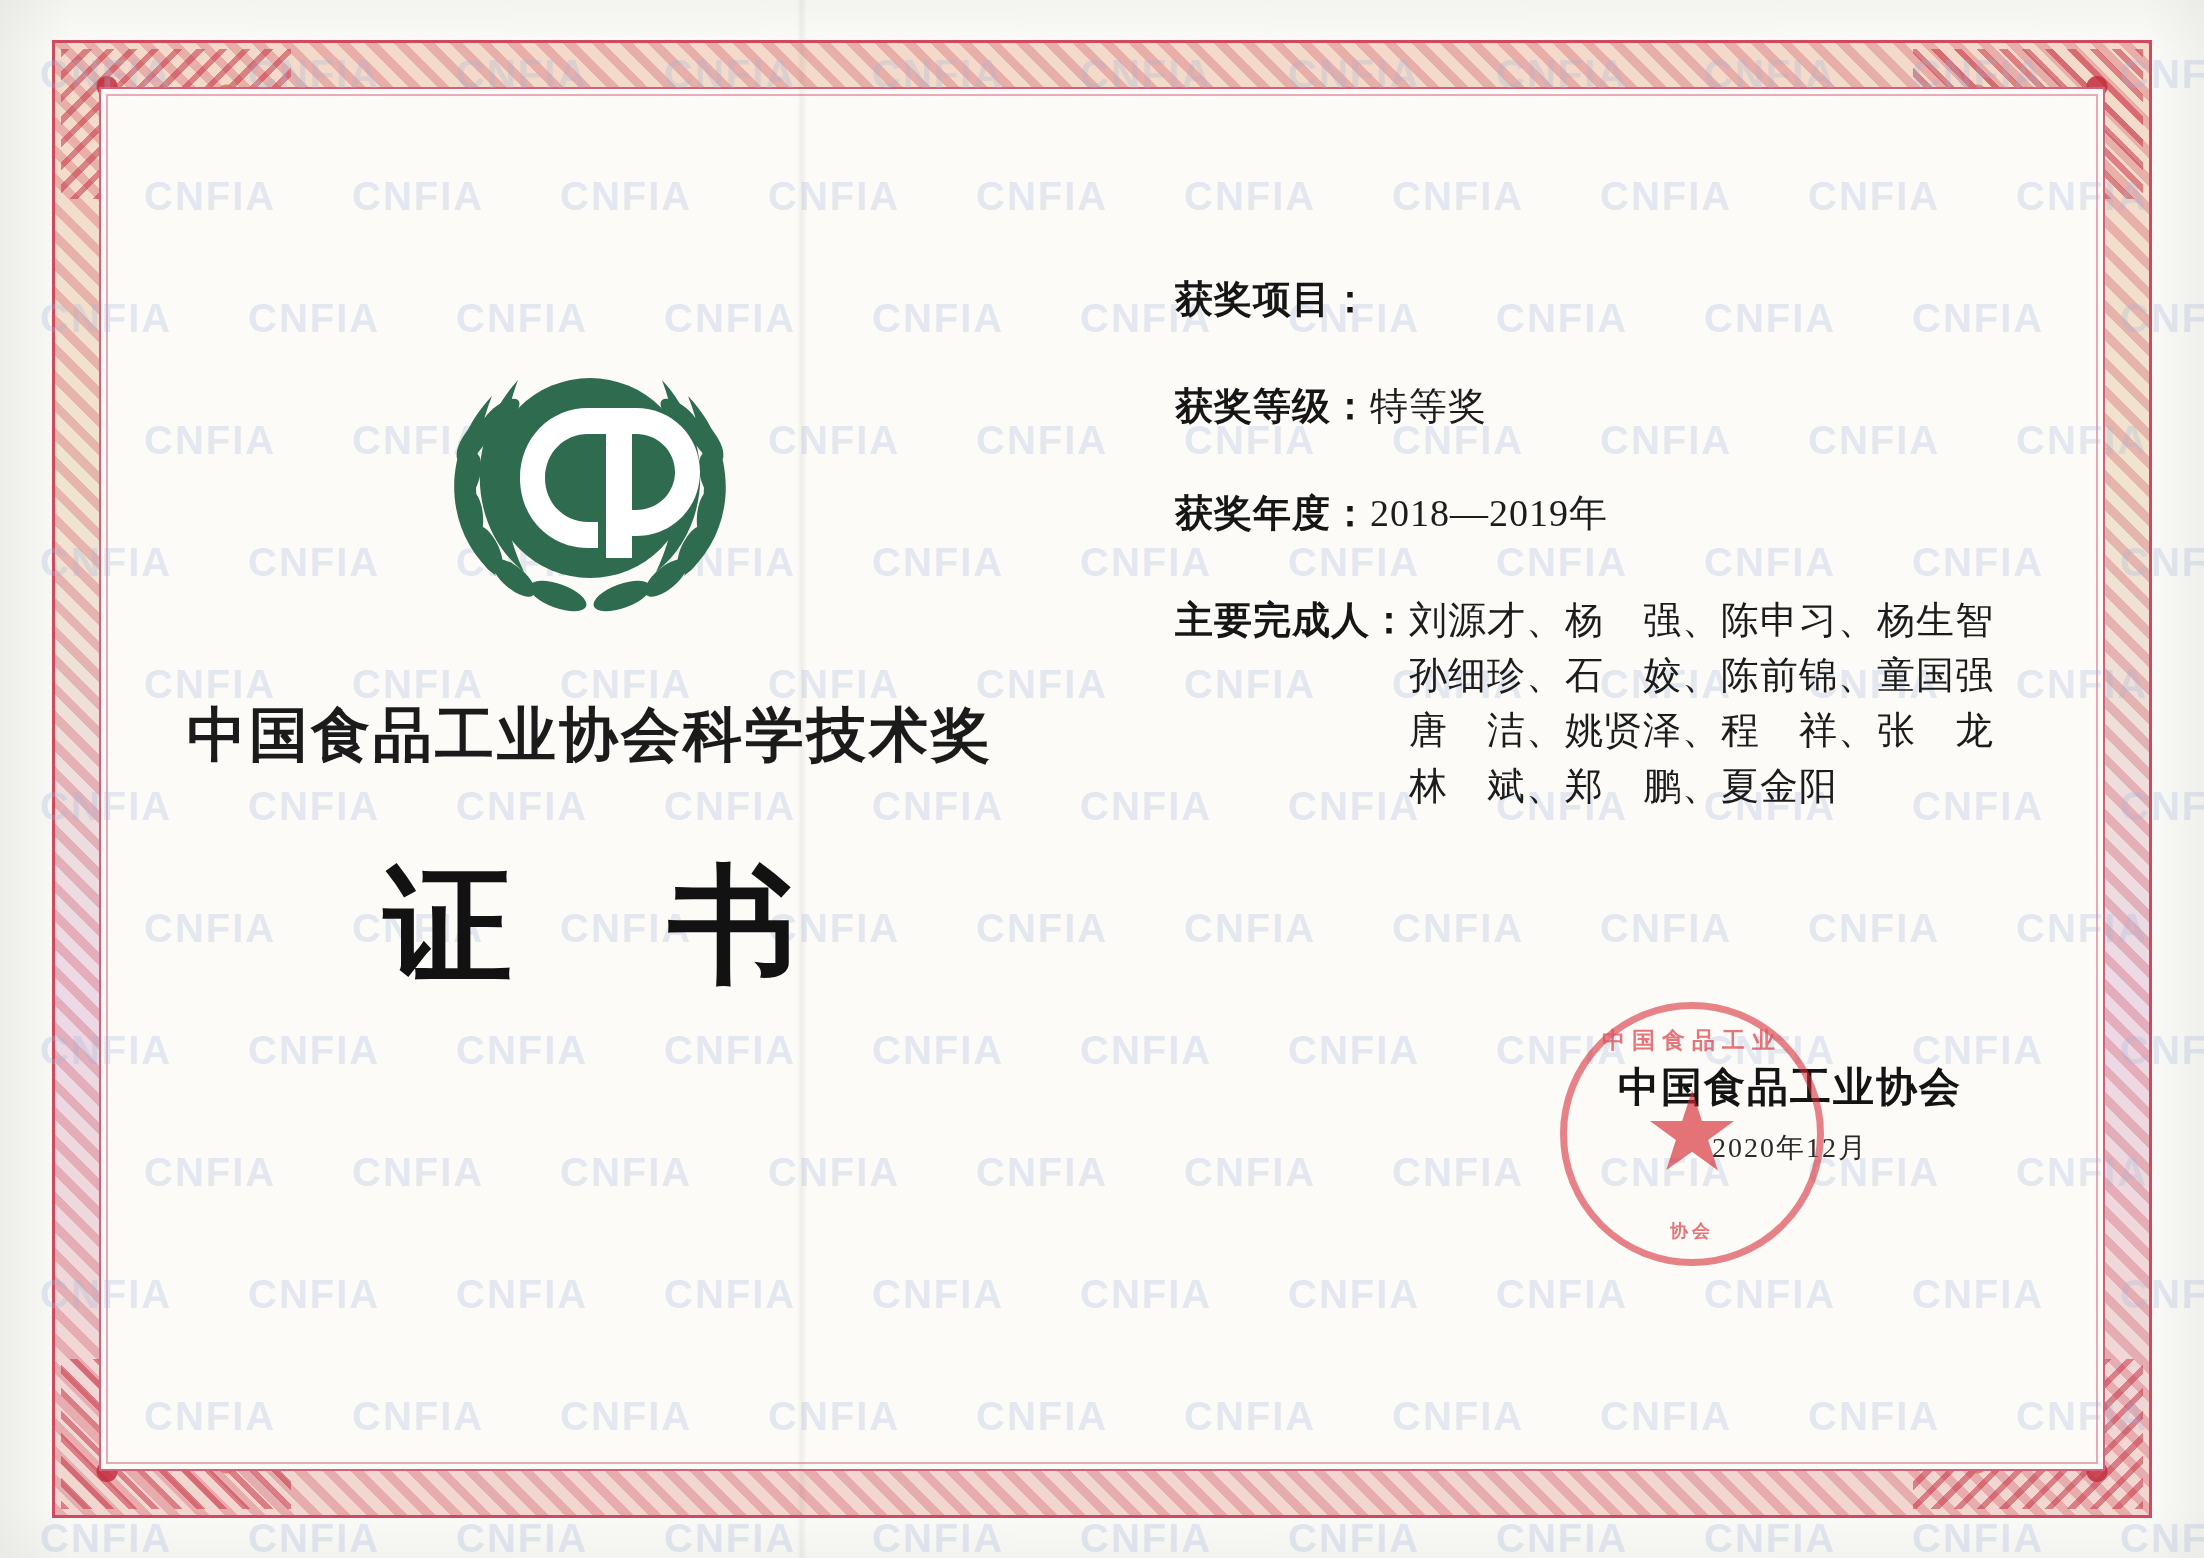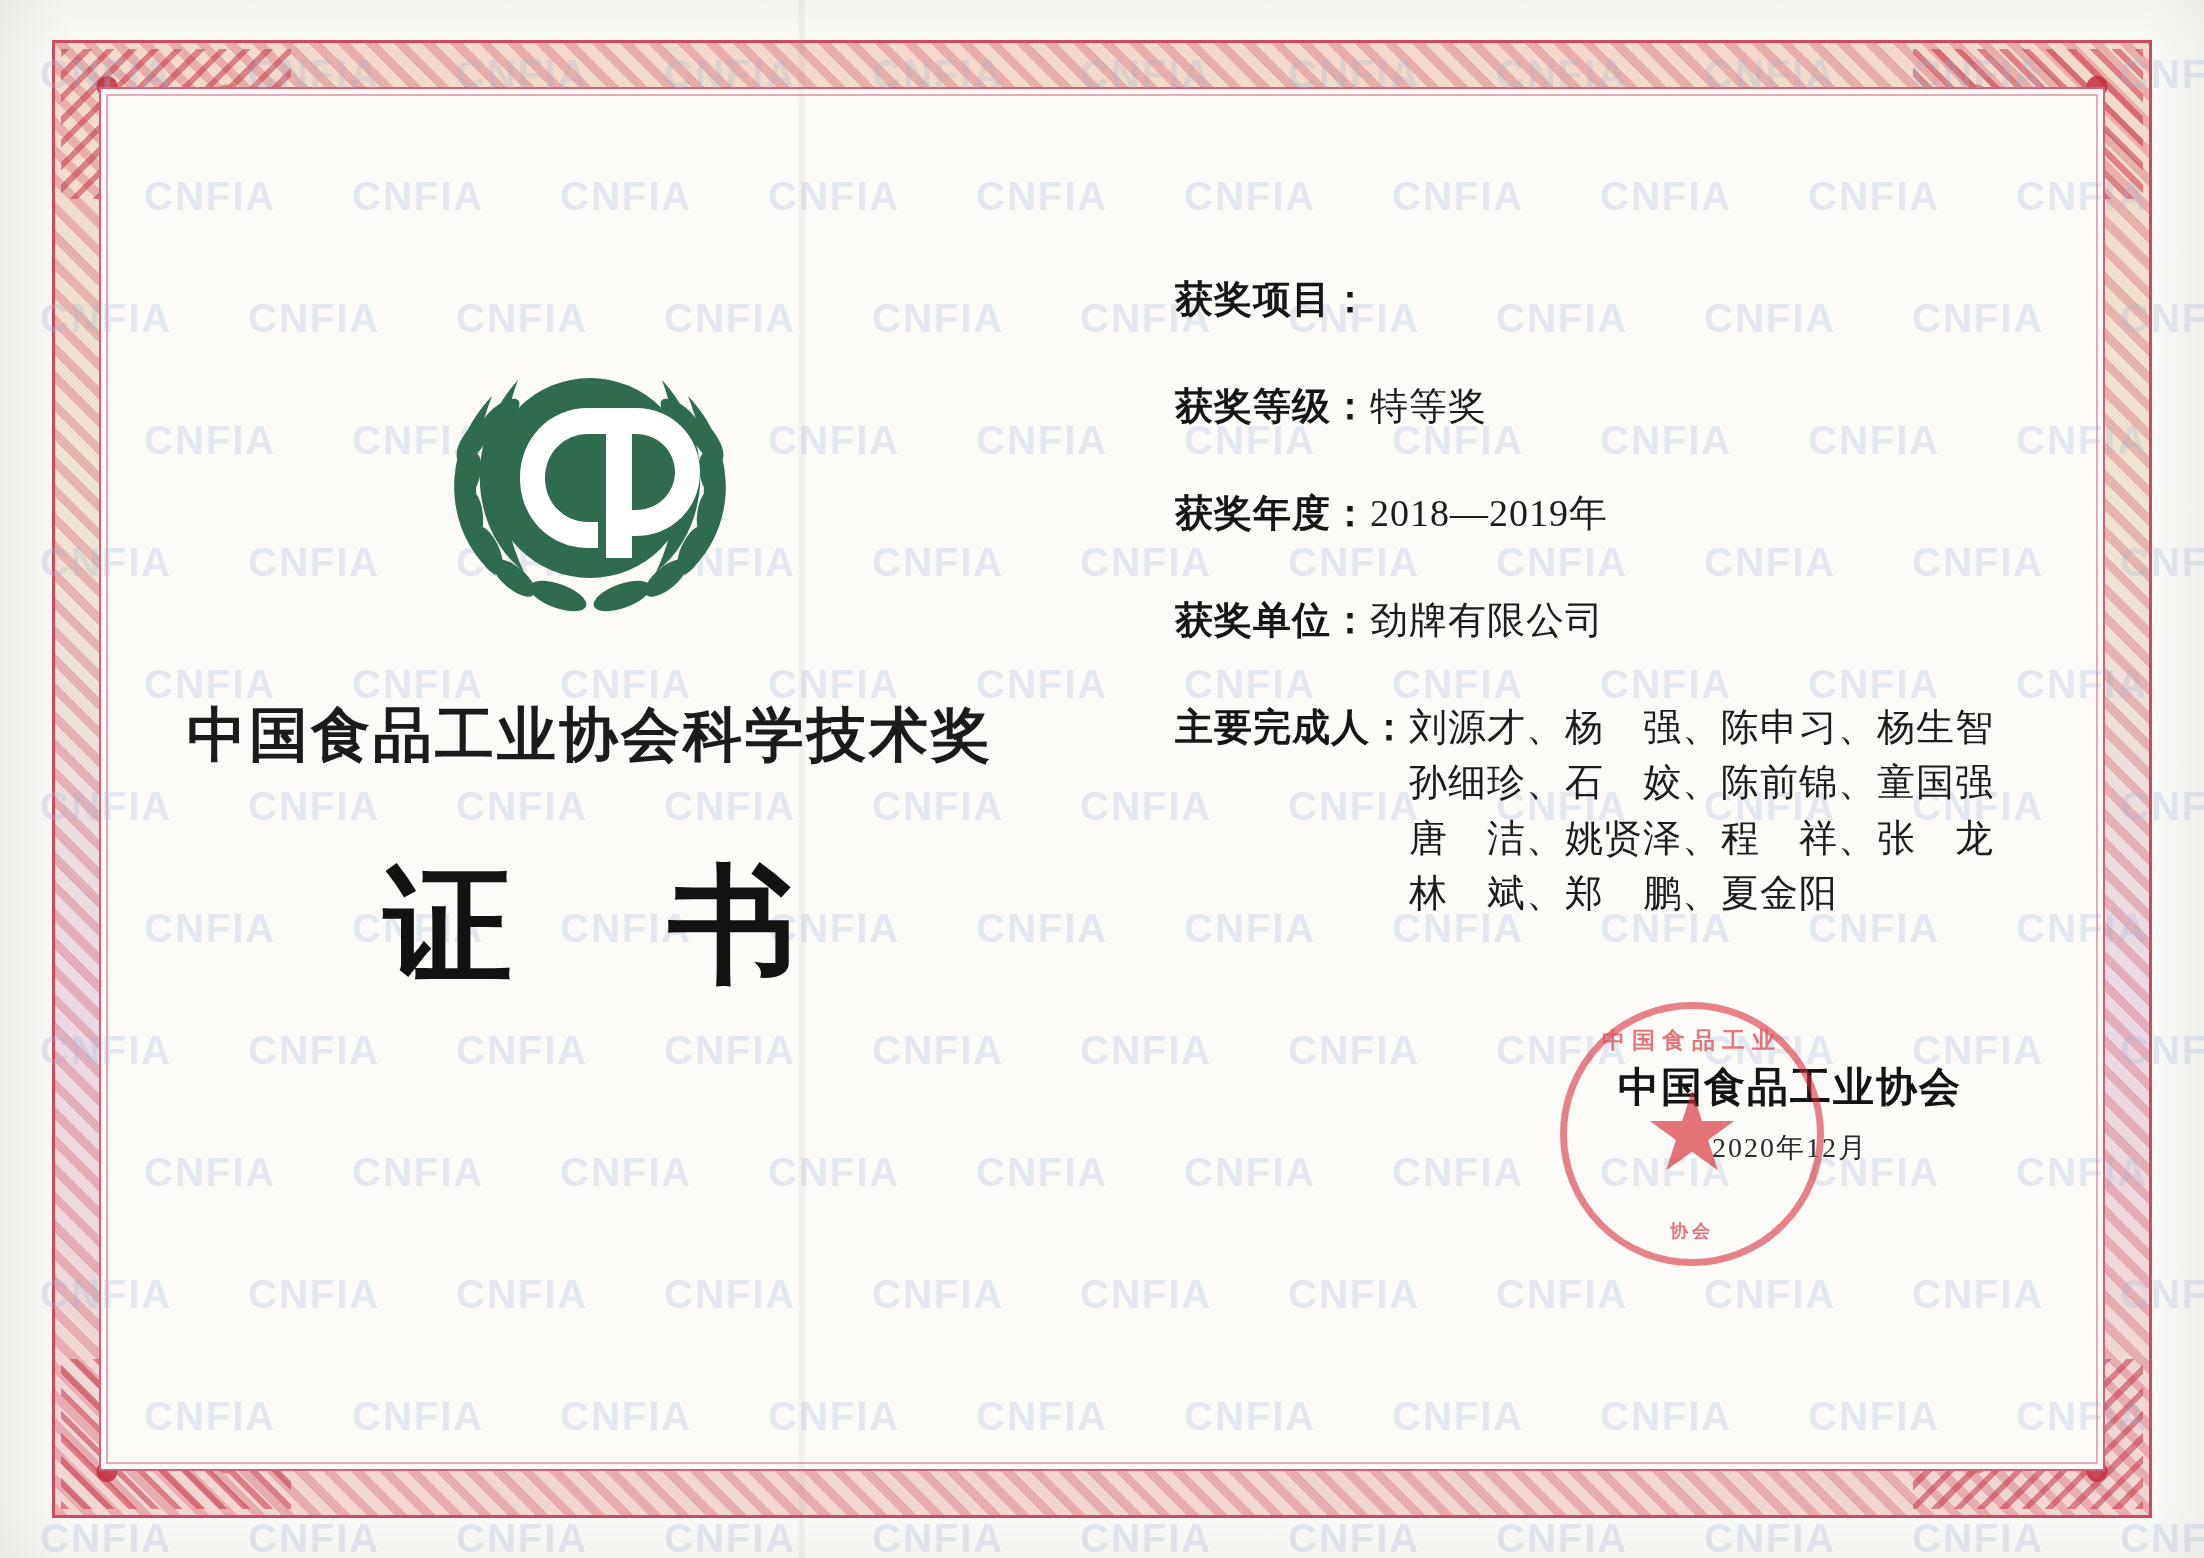--- a/index.html
+++ b/index.html
@@ -429,24 +429,20 @@
     <div class="field">
       <span class="label">获奖等级：</span>
       <span class="value">特等奖</span>
     </div>
 
     <div class="field">
       <span class="label">获奖年度：</span>
       <span class="value">2018—2019年</span>
     </div>
 
-    <div class="field">
-      <span class="label">获奖单位：</span>
-      <span class="value">劲牌有限公司</span>
-    </div>
 
     <div class="field people">
       <span class="label">主要完成人：</span>
       <span class="value">
         <span class="line">刘源才、杨　强、陈申习、杨生智</span>
         <span class="line">孙细珍、石　姣、陈前锦、童国强</span>
         <span class="line">唐　洁、姚贤泽、程　祥、张　龙</span>
         <span class="line">林　斌、郑　鹏、夏金阳</span>
       </span>
     </div>

